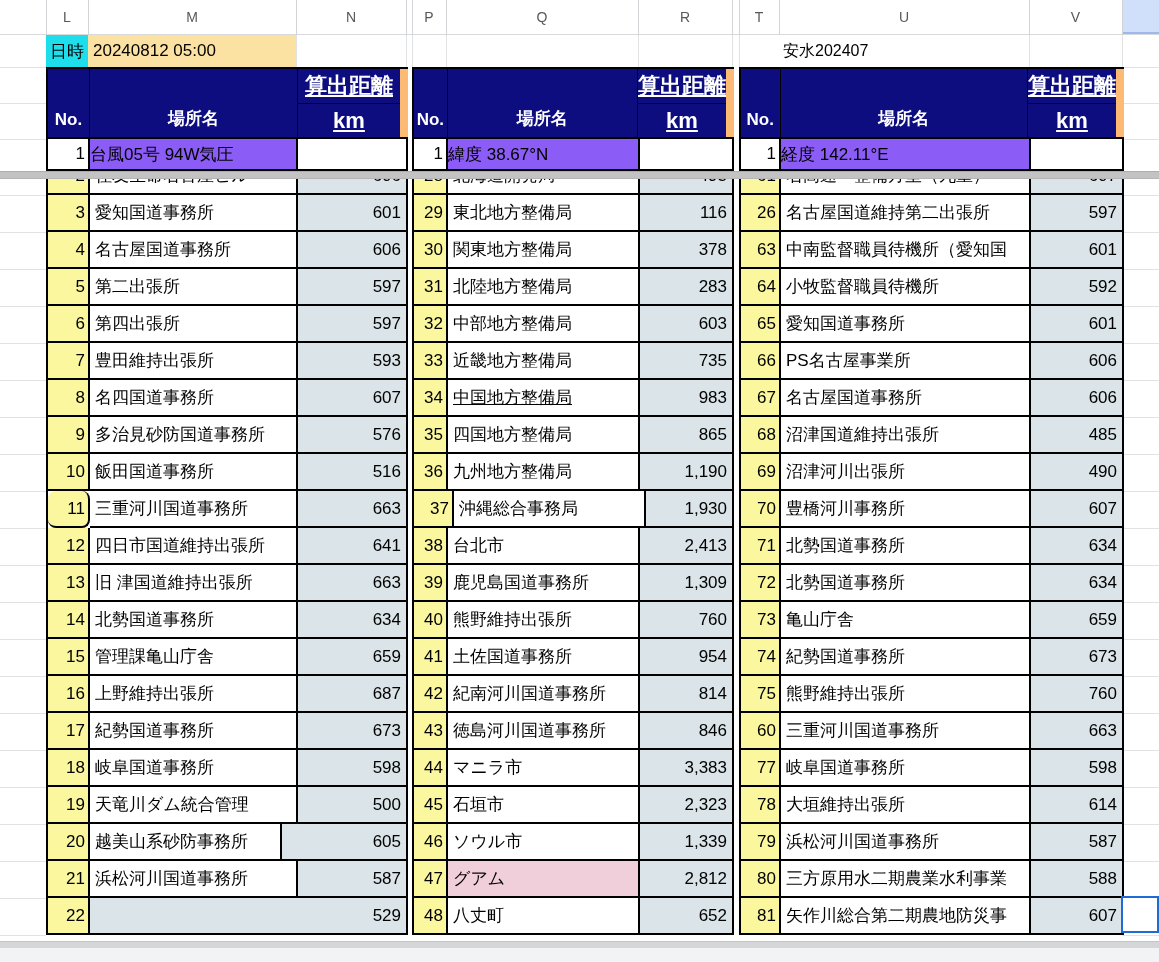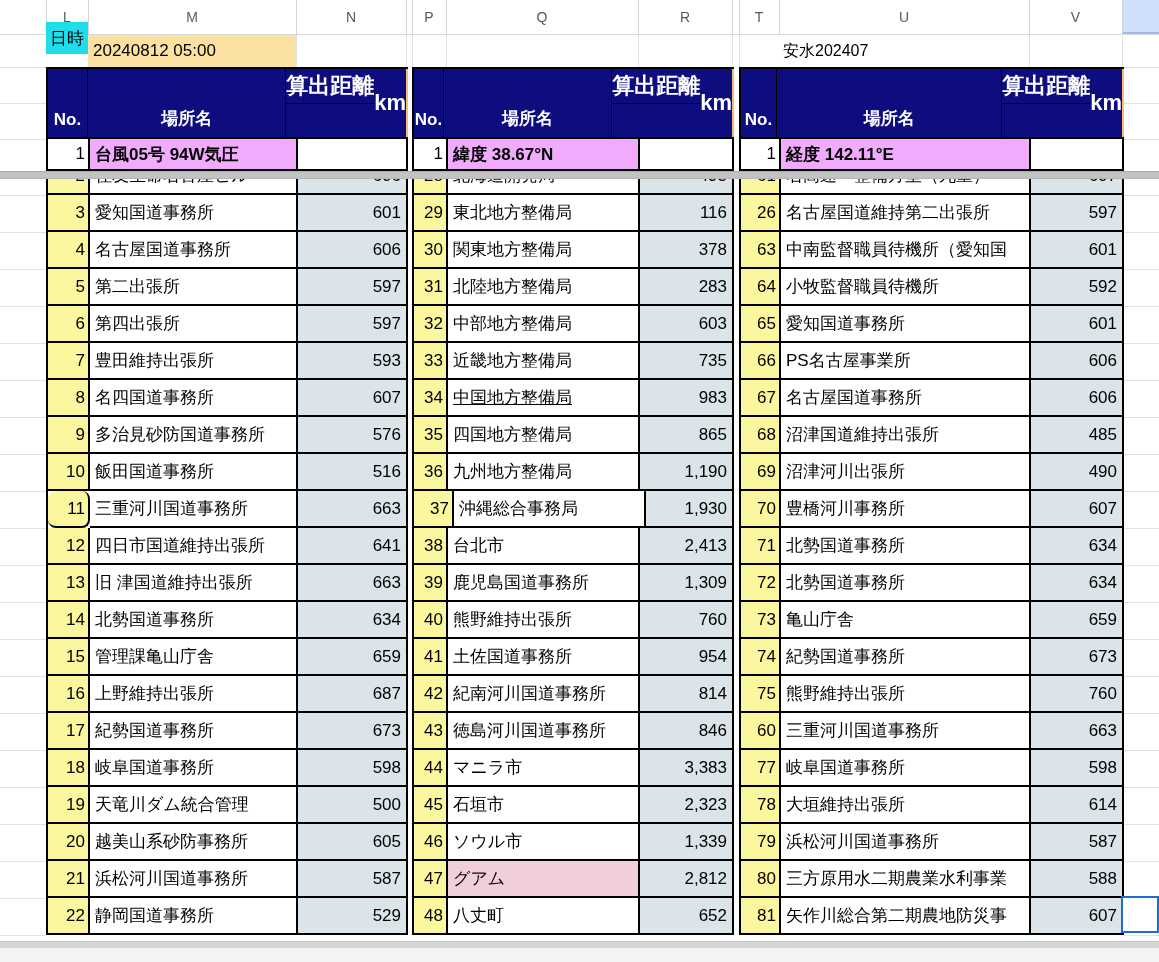--- a/index.html
+++ b/index.html
@@ -20,42 +20,42 @@
         font-size:17px;white-space:nowrap;overflow:hidden;}
   .cell-cyan{background:#1fdeeb;justify-content:center;}
   .cell-tan{background:#fbe2a2;padding-left:5px;}
   .cell-note{background:#ffffff;padding-left:4px;font-size:16px;}
   
   .navy{position:absolute;box-sizing:border-box;background:#0d0d80;color:#fff;font-weight:bold;
         border:2px solid #000;border-right:none;display:flex;}
   .navy .nvcol{box-sizing:border-box;display:flex;flex-direction:column;}
   .navy .labelcell{flex:1;display:flex;align-items:flex-end;justify-content:center;
         padding-bottom:7px;font-size:17px;white-space:nowrap;overflow:hidden;}
-  .navy .kmcol{display:flex;flex-direction:row;border-right:2px solid #fdba74;box-sizing:border-box;}
+  .navy .kmcol{display:flex;flex-direction:column;border-right:8px solid #fdba74;box-sizing:border-box;text-decoration:underline;}
   .navy .dist{height:34px;display:flex;align-items:center;justify-content:center;font-size:22px;
         border-bottom:1px solid #000;white-space:nowrap;}
   .navy .unit{flex:1;display:flex;align-items:center;justify-content:center;font-size:22px;}
   .bdr-r1{border-right:1px solid #000;}
   
   .tbl{position:absolute;box-sizing:border-box;border-left:2px solid #000;}
   .row{display:flex;overflow:hidden;}
   .row .c{box-sizing:border-box;height:37px;border-right:2px solid #000;border-bottom:2px solid #000;
           display:flex;align-items:center;font-size:17px;white-space:nowrap;overflow:hidden;background:#fff;}
   .row.part{height:16px;}
   .row.part .c{margin-top:-21px;}
   .row .c.no{background:#faf79f;justify-content:flex-end;padding-right:3px;}
   .row .c.place{padding-left:5px;}
   .row .c.km{background:#dbe4e8;justify-content:flex-end;padding-right:5px;}
   .row .c.place.pink{background:#f0ceda;}
   
   .frow{position:absolute;box-sizing:border-box;border-left:2px solid #000;display:flex;}
   .frow .c{box-sizing:border-box;height:32px;border-right:2px solid #000;border-bottom:2px solid #000;
           display:flex;align-items:center;font-size:17px;white-space:nowrap;overflow:hidden;background:#fff;}
   .frow .c.no{justify-content:flex-end;padding-right:3px;}
-  .frow .c.place{padding-left:5px;background:#f0abfc;font-weight:bold;}
+  .frow .c.place{background:#8b5cf6;}
   
   #pane-divider{position:absolute;left:0;top:171px;width:1159px;height:8px;background:#c3c3c3;
         border-top:1px solid #adadad;border-bottom:1px solid #b5b5b5;box-sizing:border-box;}
   #bottom-bar{position:absolute;left:0;top:941px;width:1159px;height:7px;background:#d4d6d8;
         border-top:1px solid #c2c4c6;box-sizing:border-box;}
   #footer-area{position:absolute;left:0;top:948px;width:1159px;height:14px;background:#f2f3f4;}
   #selected-cell{position:absolute;left:1121px;top:896px;width:38px;height:37px;background:#fff;
         border:2px solid #1f6bd6;box-sizing:border-box;z-index:30;}
 </style>
 </head>
@@ -81,21 +81,21 @@
       <div class="vh" style="left:412px;"></div>
       <div class="vh" style="left:446px;"></div>
       <div class="vh" style="left:638px;"></div>
       <div class="vh" style="left:732px;"></div>
       <div class="vh" style="left:739px;"></div>
       <div class="vh" style="left:779px;"></div>
       <div class="vh" style="left:1029px;"></div>
       <div class="vh" style="left:1122px;"></div>
     </div>
 
-  <div class="cell cell-cyan" style="left:46px;top:22px;width:42px;height:32px;">日時</div>
+  <div class="cell cell-cyan" style="left:46px;top:35px;width:42px;height:32px;">日時</div>
   <div class="cell cell-tan" style="left:88px;top:35px;width:208px;height:32px;">20240812  05:00</div>
   <div class="cell cell-note" style="left:779px;top:35px;width:250px;height:32px;">安水202407</div>
 
   <div id="gen">
       <div class="vl" style="left:296px;top:35px;height:32px;"></div>
       <div class="vl" style="left:406px;top:35px;height:32px;"></div>
       <div class="vl" style="left:412px;top:35px;height:32px;"></div>
       <div class="vl" style="left:446px;top:35px;height:32px;"></div>
       <div class="vl" style="left:638px;top:35px;height:32px;"></div>
       <div class="vl" style="left:732px;top:35px;height:32px;"></div>
@@ -253,31 +253,30 @@
           <div class="c place" style="width:208px;">岐阜国道事務所</div>
           <div class="c km" style="flex:1;">598</div>
         </div>
         <div class="row">
           <div class="c no" style="width:42px;">19</div>
           <div class="c place" style="width:208px;">天竜川ダム統合管理</div>
           <div class="c km" style="flex:1;">500</div>
         </div>
         <div class="row">
           <div class="c no" style="width:42px;">20</div>
-          <div class="c place" style="width:208px;">越美山系砂防事務所</div>
+          <div class="c place" style="width:192px;">越美山系砂防事務所</div>
           <div class="c km" style="flex:1;">605</div>
         </div>
         <div class="row">
           <div class="c no" style="width:42px;">21</div>
           <div class="c place" style="width:208px;">浜松河川国道事務所</div>
           <div class="c km" style="flex:1;">587</div>
         </div>
         <div class="row">
           <div class="c no" style="width:42px;">22</div>
-          <div class="c place" style="width:208px;">静岡国道事務所</div>
           <div class="c km" style="flex:1;">529</div>
         </div>
       </div>
       <div class="navy" style="left:412px;top:67px;width:322px;height:72px;">
         <div class="nvcol bdr-r1" style="width:34px;">
           <div class="labelcell">No.</div>
         </div>
         <div class="nvcol bdr-r1" style="width:192px;">
           <div class="labelcell">場所名</div>
         </div>

